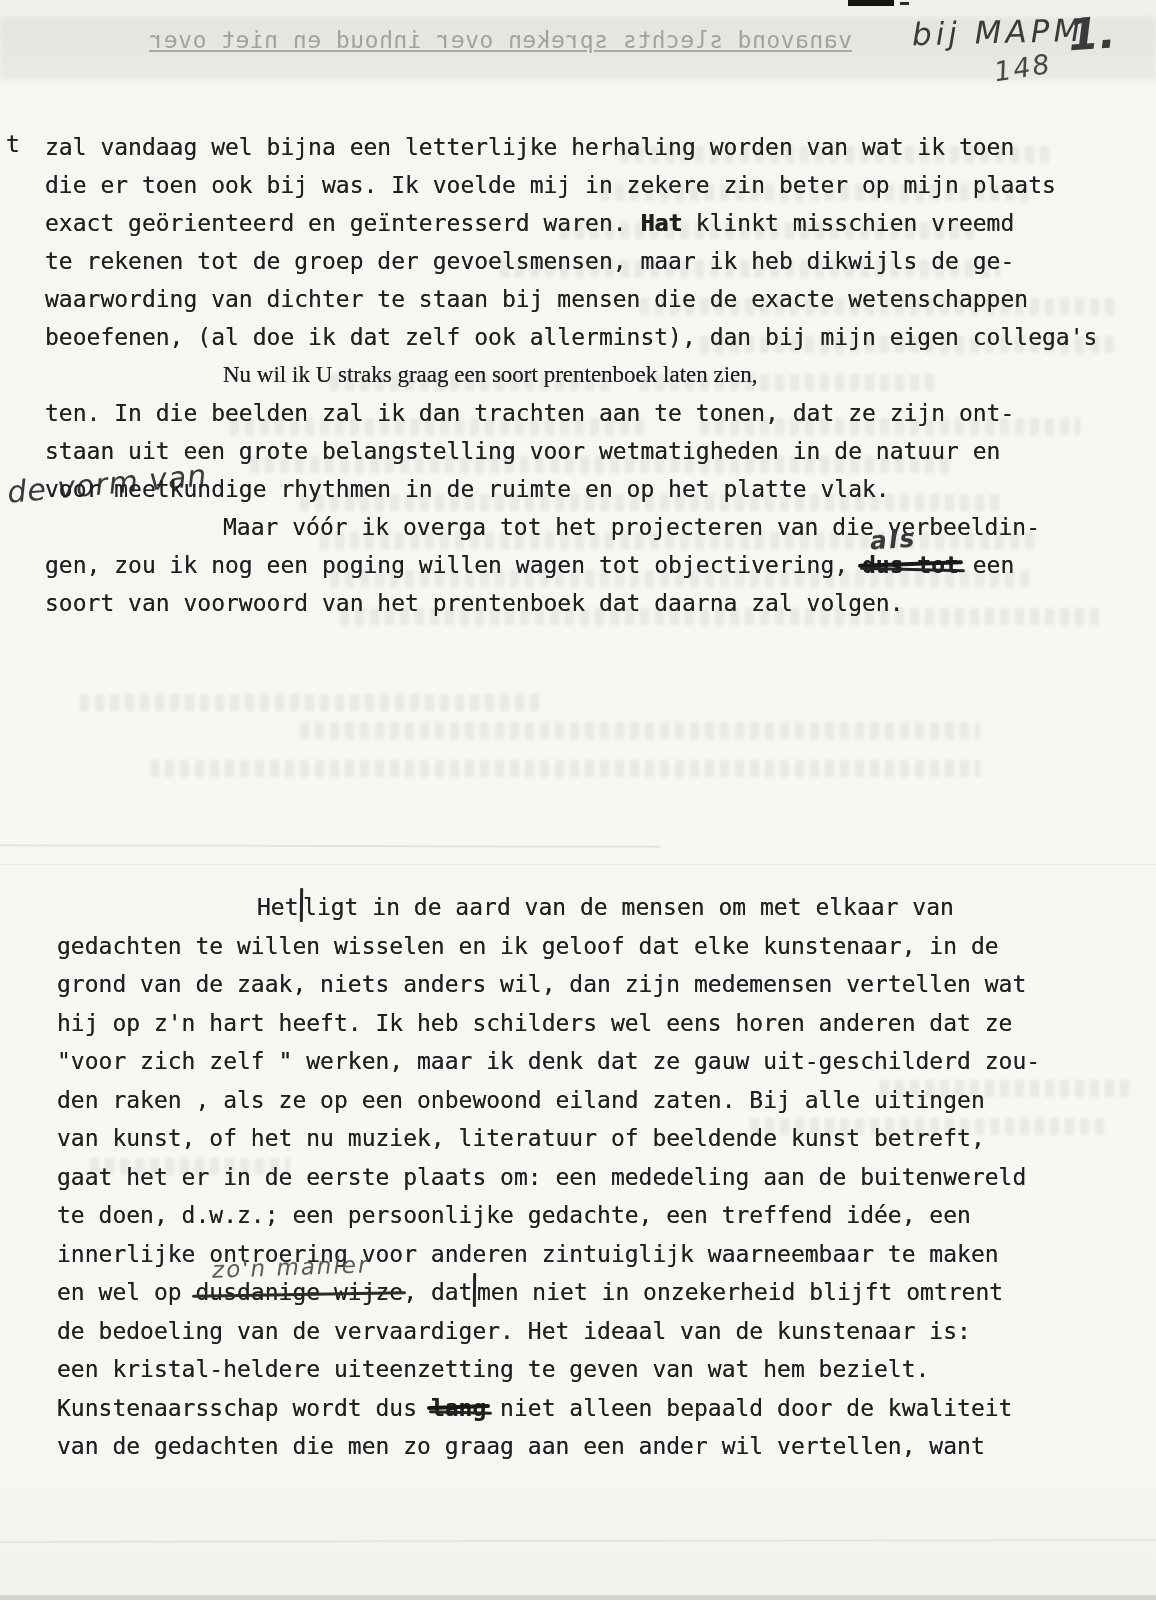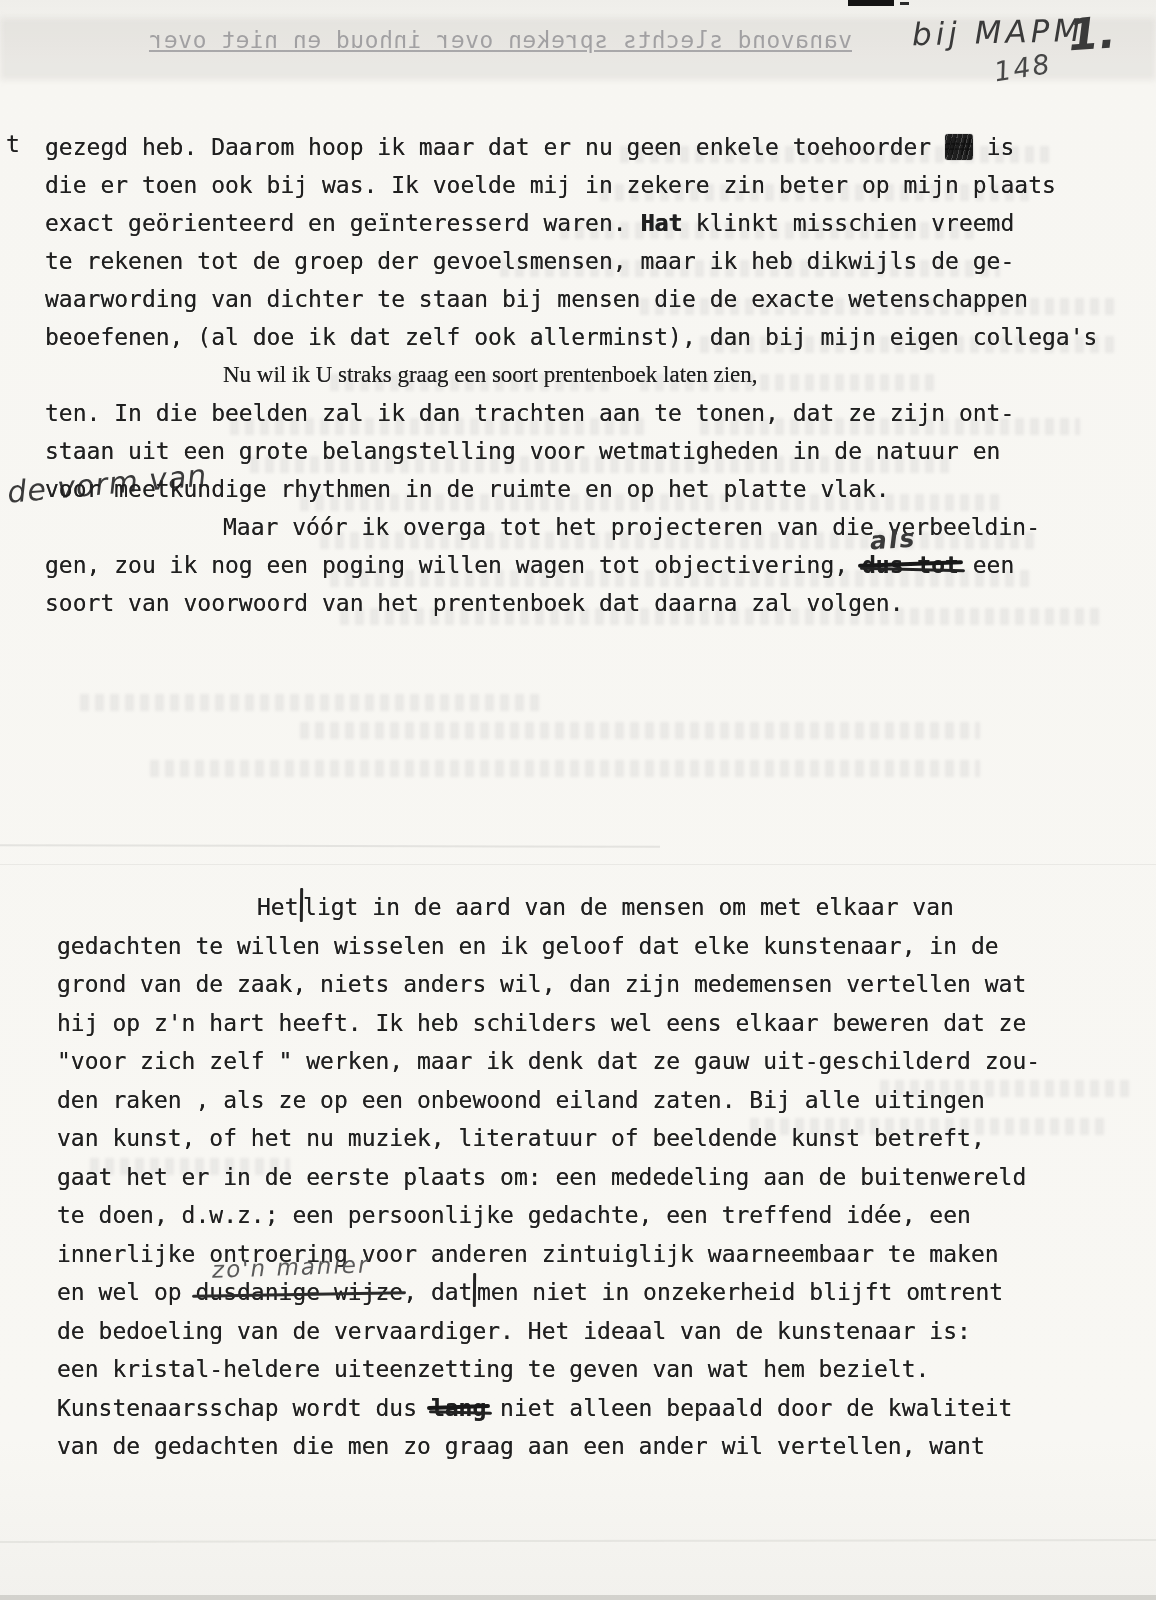--- a/index.html
+++ b/index.html
@@ -109,39 +109,39 @@
     <div class="ghost" style="left: 320px; top: 532px; width: 720px;"></div>
     <div class="ghost" style="left: 330px; top: 570px; width: 700px;"></div>
     <div class="ghost" style="left: 340px; top: 608px; width: 760px;"></div>
     <div class="ghost" style="left: 80px; top: 694px; width: 460px;"></div>
     <div class="ghost" style="left: 300px; top: 722px; width: 680px;"></div>
     <div class="ghost" style="left: 150px; top: 760px; width: 830px;"></div>
     <div class="ghost" style="left: 880px; top: 1080px; width: 250px;"></div>
     <div class="ghost" style="left: 750px; top: 1118px; width: 360px;"></div>
     <div class="ghost" style="left: 90px; top: 1158px; width: 200px;"></div>
     <div class="block block0">
-      <div class="line"><span class="plain">gezegd heb. Daarom hoop ik maar dat er nu geen enkele toehoorder </span><span class="blot">##</span><span class="plain"> is</span></div>
+      <div class="line"><span class="plain">zal vandaag wel bijna een letterlijke herhaling worden van wat ik toen</span></div>
       <div class="line"><span class="plain">die er toen ook bij was. Ik voelde mij in zekere zin beter op mijn plaats</span></div>
       <div class="line"><span class="plain">exact geörienteerd en geïnteresserd waren. </span><span class="bold">Hat</span><span class="plain"> klinkt misschien vreemd</span></div>
       <div class="line"><span class="plain">te rekenen tot de groep der gevoelsmensen, maar ik heb dikwijls de ge-</span></div>
       <div class="line"><span class="plain">waarwording van dichter te staan bij mensen die de exacte wetenschappen</span></div>
       <div class="line"><span class="plain">beoefenen, (al doe ik dat zelf ook allerminst), dan bij mijn eigen collega's</span></div>
       <div class="line" style="padding-left: 178px; font-family: Liberation Serif, serif;"><span class="plain">Nu wil ik U straks graag een soort prentenboek laten zien,</span></div>
       <div class="line"><span class="plain">ten. In die beelden zal ik dan trachten aan te tonen, dat ze zijn ont-</span></div>
       <div class="line"><span class="plain">staan uit een grote belangstelling voor wetmatigheden in de natuur en</span></div>
       <div class="line"><span class="plain">voor meetkundige rhythmen in de ruimte en op het platte vlak.</span></div>
       <div class="line" style="padding-left: 178px;"><span class="plain">Maar vóór ik overga tot het projecteren van die verbeeldin-</span></div>
       <div class="line"><span class="plain">gen, zou ik nog een poging willen wagen tot objectivering, </span><span class="scribble rel">dus tot<span class="hw hw-above">als</span></span><span class="plain"> een</span></div>
       <div class="line"><span class="plain">soort van voorwoord van het prentenboek dat daarna zal volgen.</span></div>
     </div>
   <div class="block block1">
       <div class="line" style="padding-left: 200px;"><span class="plain">Het</span><span class="bar"></span><span class="plain">ligt in de aard van de mensen om met elkaar van</span></div>
       <div class="line"><span class="plain">gedachten te willen wisselen en ik geloof dat elke kunstenaar, in de</span></div>
       <div class="line"><span class="plain">grond van de zaak, niets anders wil, dan zijn medemensen vertellen wat</span></div>
-      <div class="line"><span class="plain">hij op z'n hart heeft. Ik heb schilders wel eens elkaar beweren dat ze</span></div>
+      <div class="line"><span class="plain">hij op z'n hart heeft. Ik heb schilders wel eens horen anderen dat ze</span></div>
       <div class="line"><span class="plain">"voor zich zelf " werken, maar ik denk dat ze gauw uit-geschilderd zou-</span></div>
       <div class="line"><span class="plain">den raken , als ze op een onbewoond eiland zaten. Bij alle uitingen</span></div>
       <div class="line"><span class="plain">van kunst, of het nu muziek, literatuur of beeldende kunst betreft,</span></div>
       <div class="line"><span class="plain">gaat het er in de eerste plaats om: een mededeling aan de buitenwereld</span></div>
       <div class="line"><span class="plain">te doen, d.w.z.; een persoonlijke gedachte, een treffend idée, een</span></div>
       <div class="line"><span class="plain">innerlijke ontroering voor anderen zintuiglijk waarneembaar te maken</span></div>
       <div class="line"><span class="plain">en wel op </span><span class="strike rel">dusdanige wijze<span class="hw hw-above pencil">zo'n manier</span></span><span class="plain">, dat</span><span class="bar"></span><span class="plain">men niet in onzekerheid blijft omtrent</span></div>
       <div class="line"><span class="plain">de bedoeling van de vervaardiger. Het ideaal van de kunstenaar is:</span></div>
       <div class="line"><span class="plain">een kristal-heldere uiteenzetting te geven van wat hem bezielt.</span></div>
       <div class="line"><span class="plain">Kunstenaarsschap wordt dus </span><span class="scribble">lang</span><span class="plain"> niet alleen bepaald door de kwaliteit</span></div>

